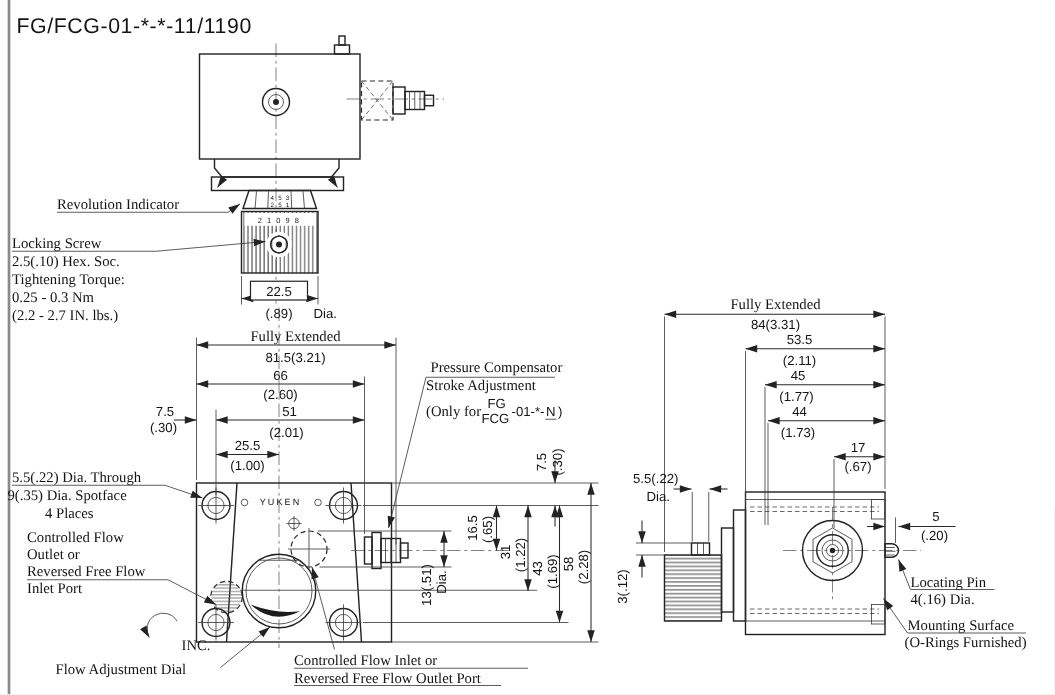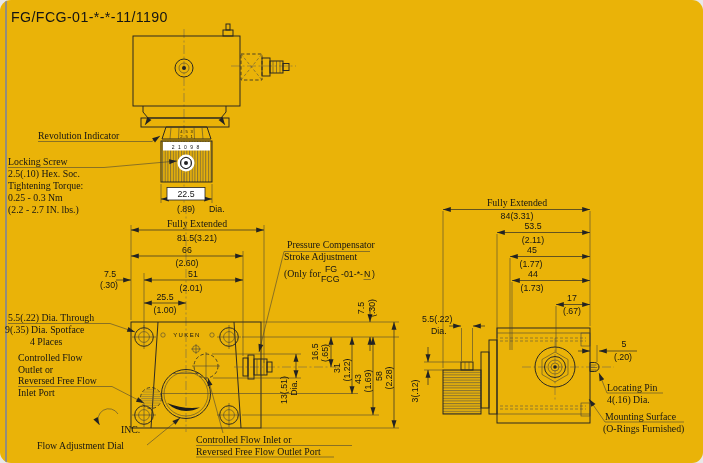--- a/index.html
+++ b/index.html
@@ -1,17 +1,17 @@
 <!DOCTYPE html>
 <html><head>
 <meta charset="utf-8">
 <style>
   html,body{margin:0;padding:0;background:#e8e8e8;}
-  .stage{position:relative;width:703px;height:463px;background:#eab308;overflow:hidden;
-         font-family:"Liberation Sans",sans-serif;border-radius:11px;}
+  .stage{position:relative;width:703px;height:463px;background:#ffffff;overflow:hidden;
+         font-family:"Liberation Sans",sans-serif;}
   svg{display:block}
   .s{stroke:#232323;stroke-width:.95;fill:none}
   .t{stroke:#3a3a3a;stroke-width:.55;fill:none}
   .dim{stroke:#2a2a2a;stroke-width:.7;fill:none}
   .c{stroke:#5a5a5a;stroke-width:.5;fill:none;stroke-dasharray:9 2.5 2 2.5}
   .d{stroke:#2a2a2a;stroke-width:.8;fill:none;stroke-dasharray:3.4 2.2}
   .dt{stroke:#4a4a4a;stroke-width:.55;fill:none;stroke-dasharray:3 2}
   text{fill:#141414}
   .n{font:8.8px "Liberation Sans",sans-serif}
   .lb{font:9.8px "Liberation Serif",serif}

